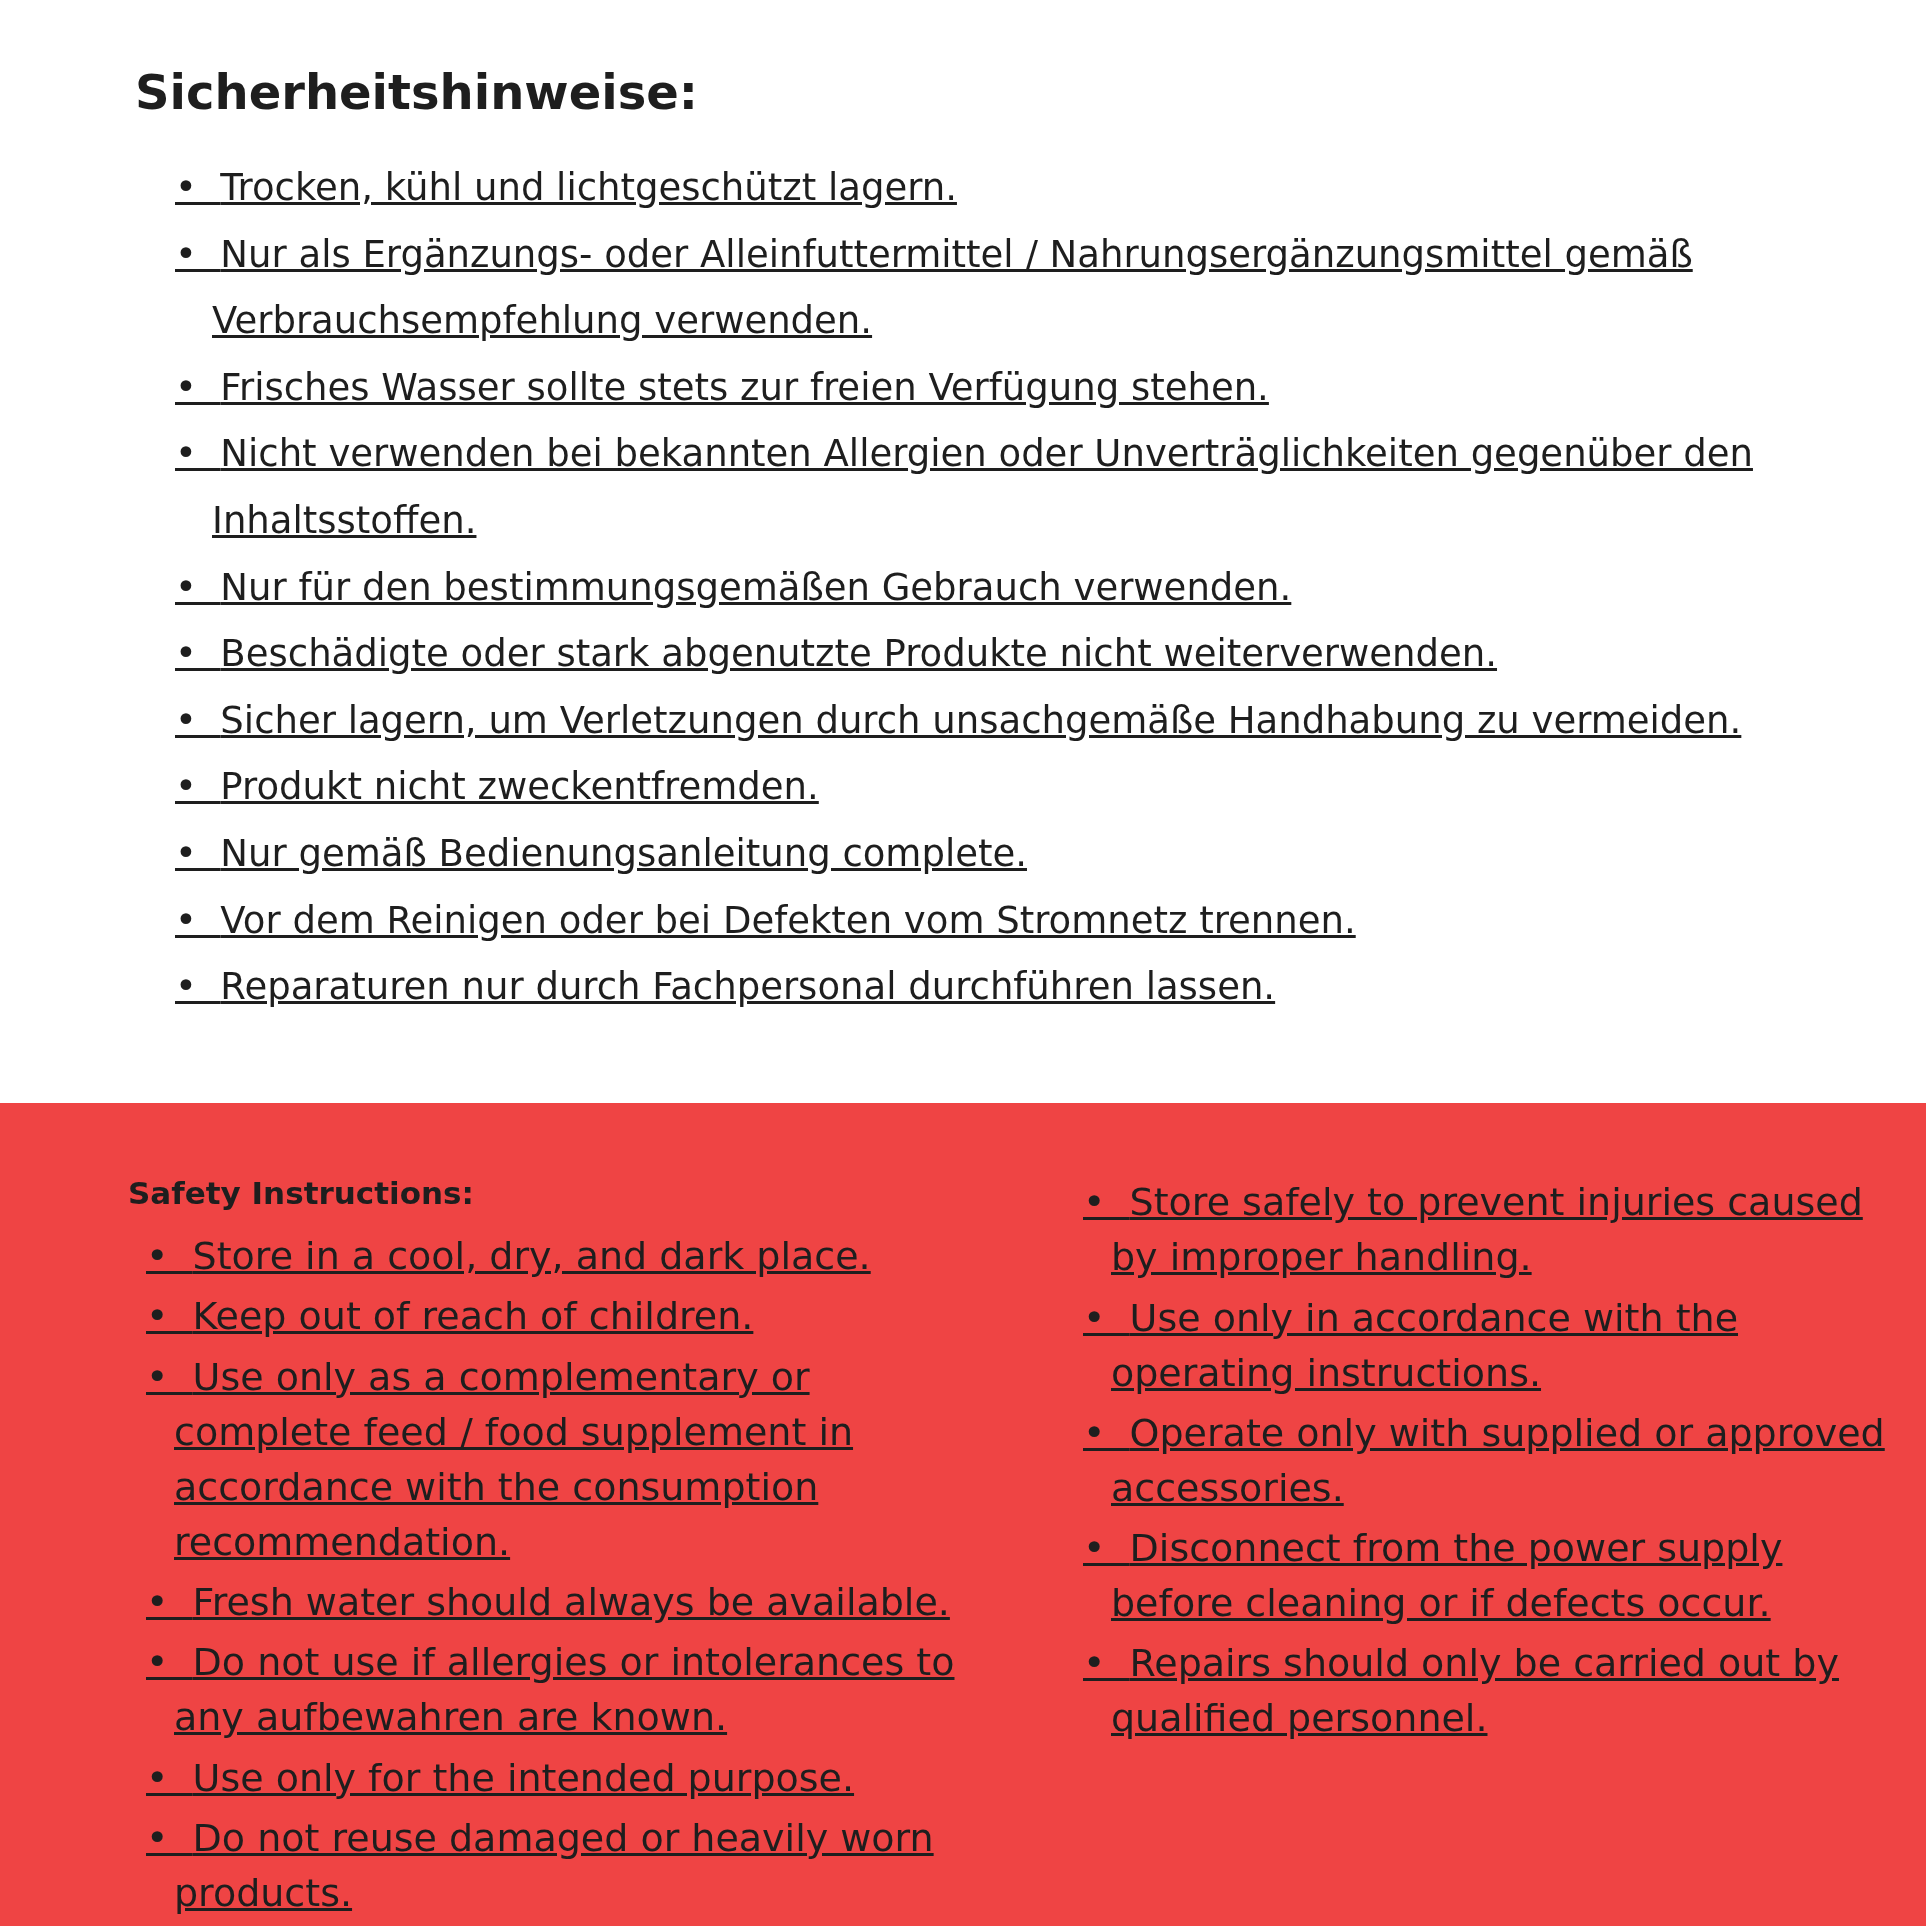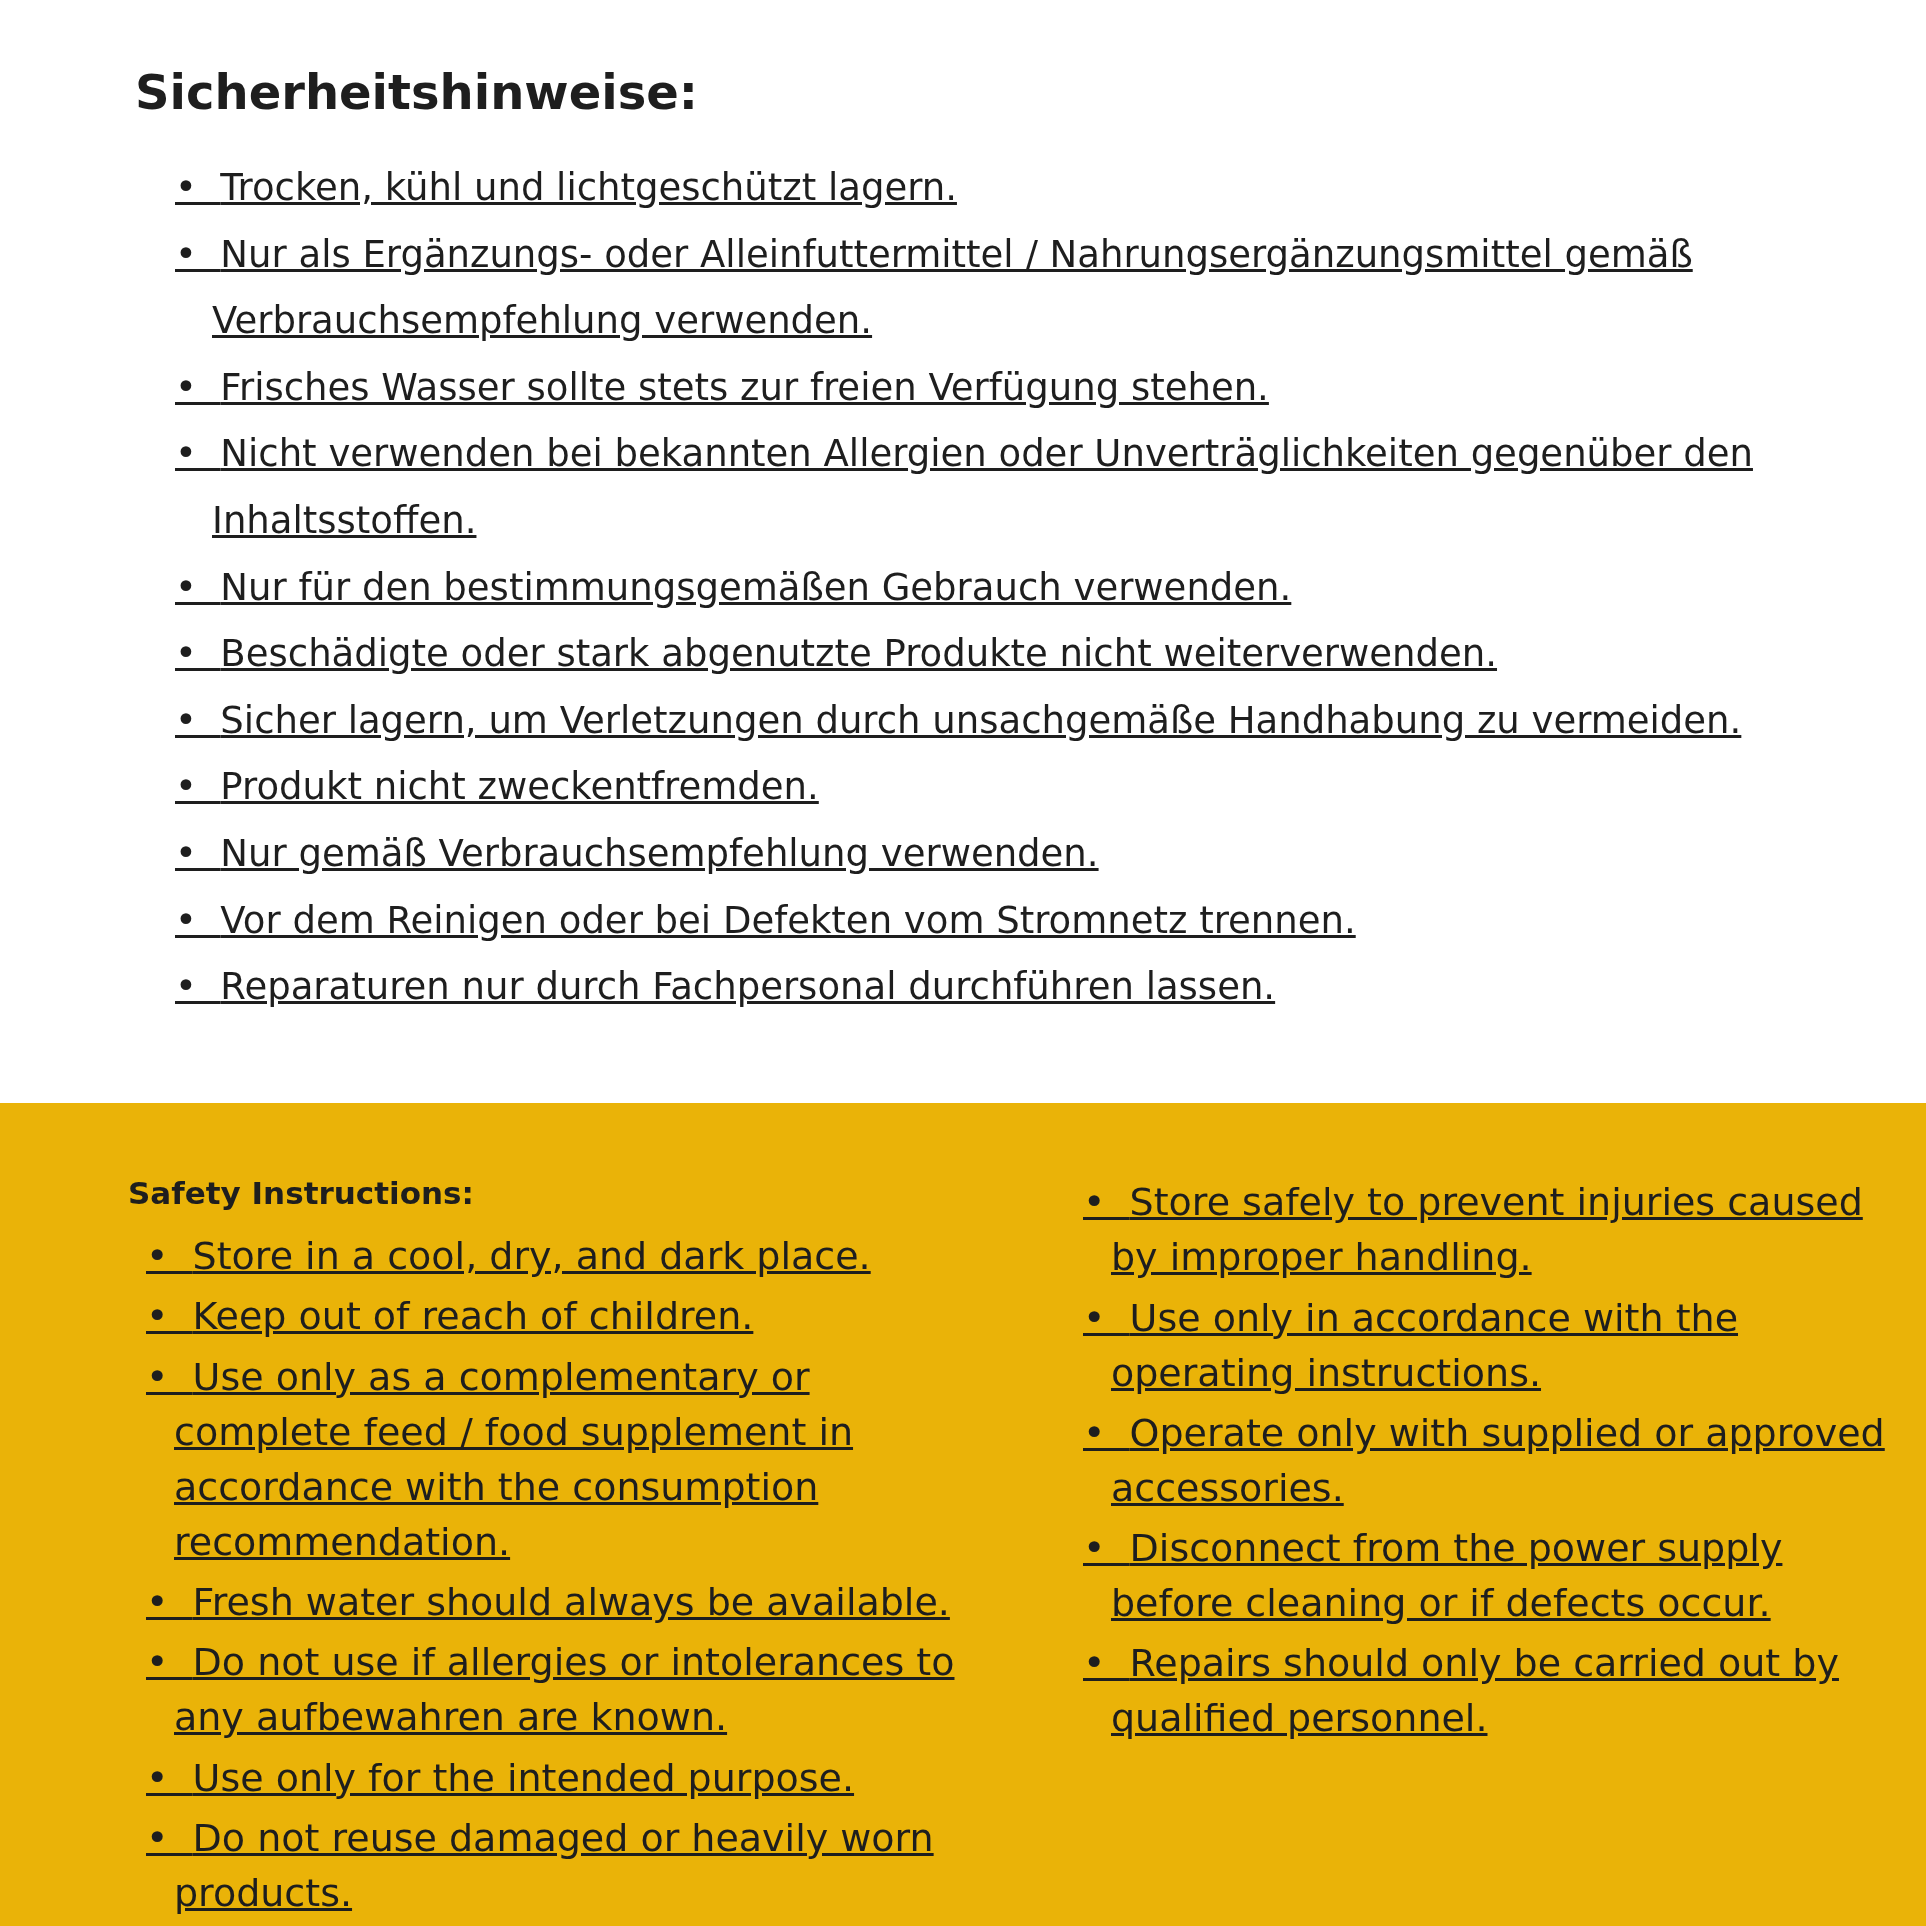--- a/index.html
+++ b/index.html
@@ -53,21 +53,21 @@
   }
   ul.bullet-list li::before {
     content: "\2022\00a0\00a0";
     color: #1e1e1e;
   }
 
   
   .english-section {
     box-sizing: border-box;
     flex: 1;
-    background: #eab308;
+    background: #ef4444;
     padding: 72px 96px 0 128px;
     display: flex;
     flex-direction: row;
     gap: 83px;
   }
   .english-col-left {
     width: 854px;
     flex: 0 0 auto;
   }
   .english-col-right {
@@ -99,21 +99,21 @@
     <h1 class="german-title">Sicherheitshinweise:</h1>
     <ul class="bullet-list">
         <li>Trocken, kühl und lichtgeschützt lagern.</li>
         <li>Nur als Ergänzungs- oder Alleinfuttermittel / Nahrungsergänzungsmittel gemäß Verbrauchsempfehlung verwenden.</li>
         <li>Frisches Wasser sollte stets zur freien Verfügung stehen.</li>
         <li>Nicht verwenden bei bekannten Allergien oder Unverträglichkeiten gegenüber den Inhaltsstoffen.</li>
         <li>Nur für den bestimmungsgemäßen Gebrauch verwenden.</li>
         <li>Beschädigte oder stark abgenutzte Produkte nicht weiterverwenden.</li>
         <li>Sicher lagern, um Verletzungen durch unsachgemäße Handhabung zu vermeiden.</li>
         <li>Produkt nicht zweckentfremden.</li>
-        <li>Nur gemäß Verbrauchsempfehlung verwenden.</li>
+        <li>Nur gemäß Bedienungsanleitung complete.</li>
         <li>Vor dem Reinigen oder bei Defekten vom Stromnetz trennen.</li>
         <li>Reparaturen nur durch Fachpersonal durchführen lassen.</li>
       </ul>
   </section>
 
   <section class="english-section">
     <div class="english-col-left">
       <h2 class="english-title">Safety Instructions:</h2>
       <ul class="bullet-list">
           <li>Store in a cool, dry, and dark place.</li>

